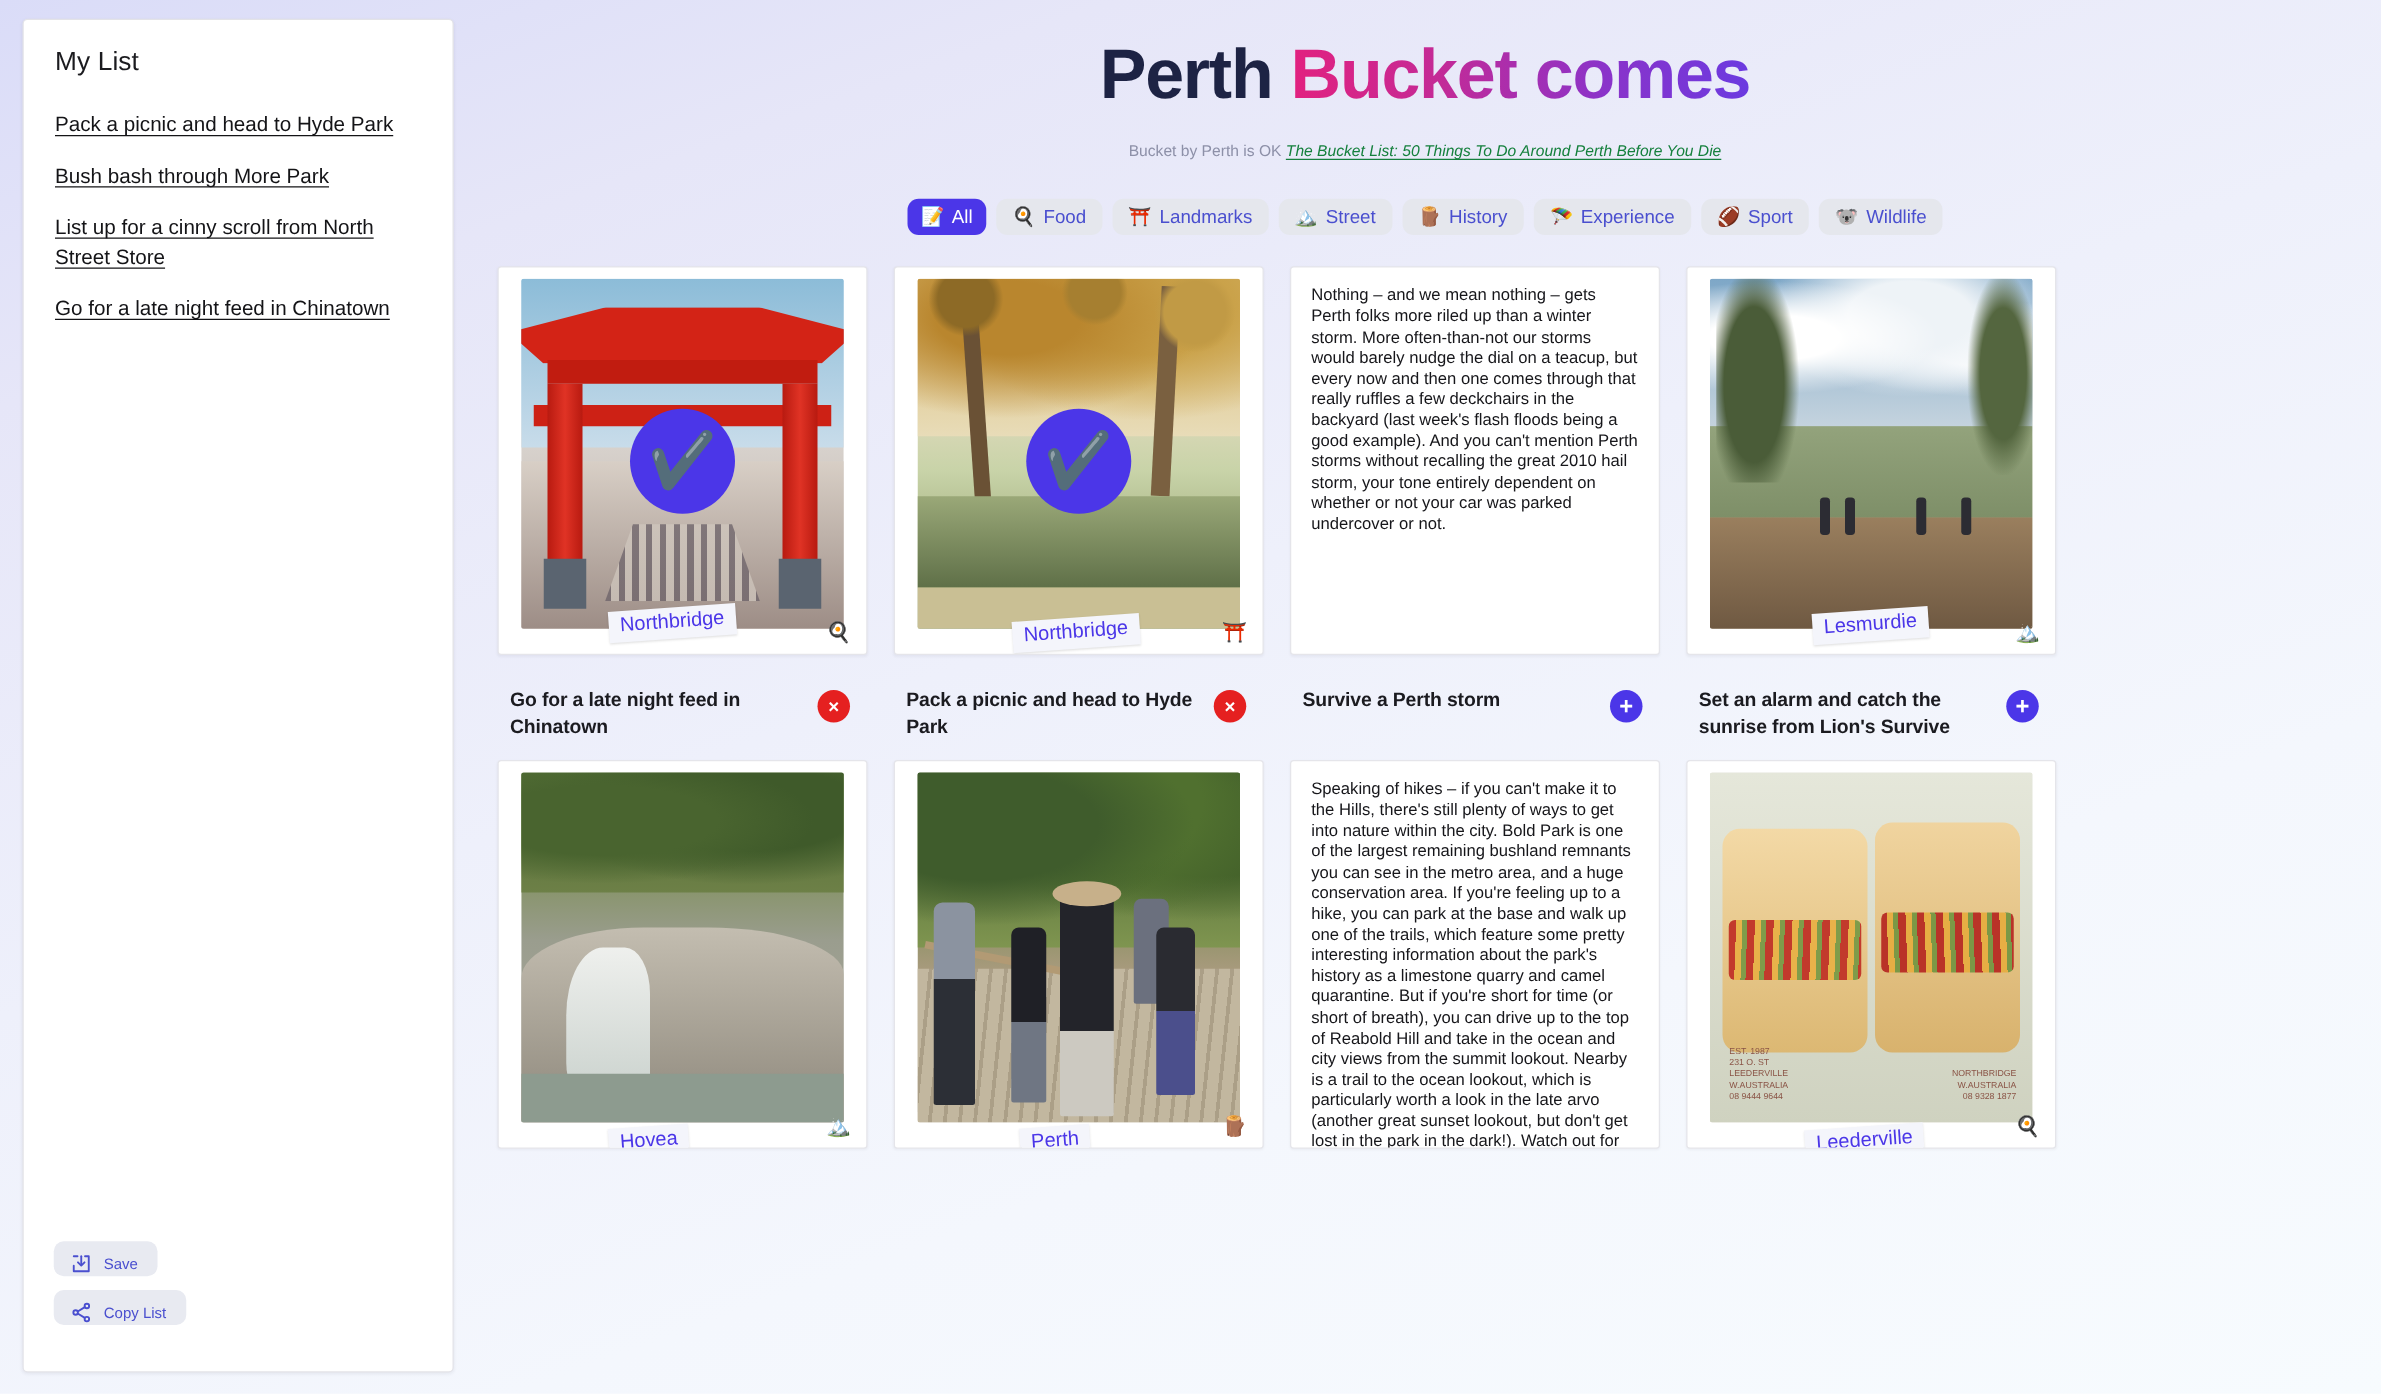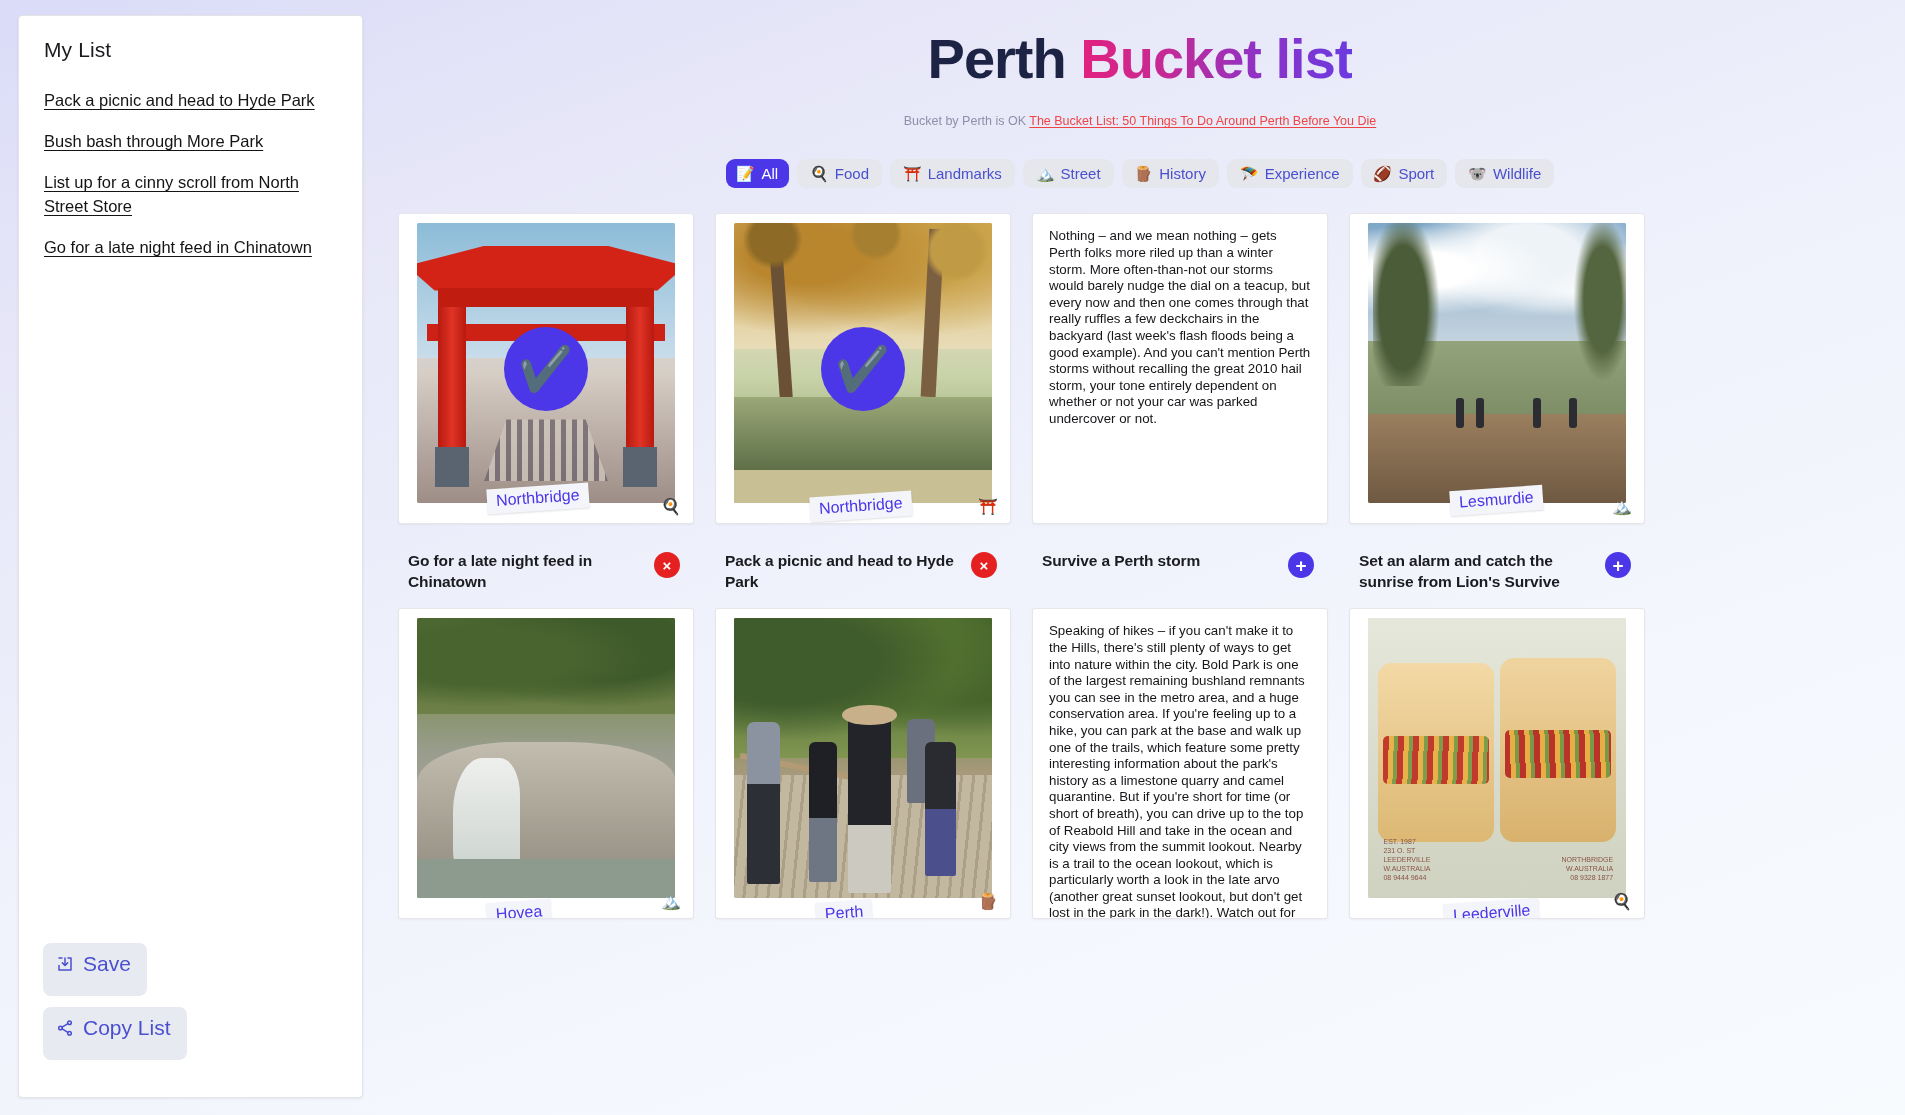--- a/index.html
+++ b/index.html
@@ -55,23 +55,23 @@
     left: 24px;
     bottom: 26px;
   }
   .side-btn {
     display: flex;
     align-items: center;
     gap: 9px;
     background: #e8eaf1;
     border: none;
     border-radius: 8px;
-    padding: 9px 16px 20px 13px;
+    padding: 9px 16px 1px 13px;
     margin-bottom: 11px;
-    font-size: 21px;
+    font-size: 12px;
     color: #4a4fcf;
     font-family: "Liberation Sans", sans-serif;
     cursor: pointer;
     width: max-content;
     justify-content: center;
   }
   .side-btn svg { display:block; }
 
   
   #main {
@@ -101,24 +101,25 @@
   }
 
   #subtitle {
     text-align: center;
     margin-top: 23px;
     font-size: 12.5px;
     color: #8d90a8;
     white-space: nowrap;
   }
   #subtitle-link {
-    color: #ef4444;
+    color: #15803d;
     text-decoration: underline;
     text-underline-offset: 2px;
     cursor: pointer;
+    font-style: italic;
   }
 
   
   #tabs {
     display: flex;
     justify-content: center;
     gap: 8px;
     margin-top: 31px;
   }
   .tab {
@@ -348,21 +349,21 @@
         </svg>
       </span>
       <span>Copy List</span>
     </button>
   </div>
 </aside>
 
 <main id="main">
 
   <h1 id="page-title">
-    <span id="title-a">Perth </span><span id="title-b">Bucket list</span>
+    <span id="title-a">Perth </span><span id="title-b">Bucket comes</span>
   </h1>
 
   <div id="subtitle">
     <span>Bucket by Perth is OK </span><a id="subtitle-link">The Bucket List: 50 Things To Do Around Perth Before You Die</a>
   </div>
 
   <nav id="tabs">
       <button class="tab active">
         <span class="tab-emoji">📝</span>
         <span>All</span>

